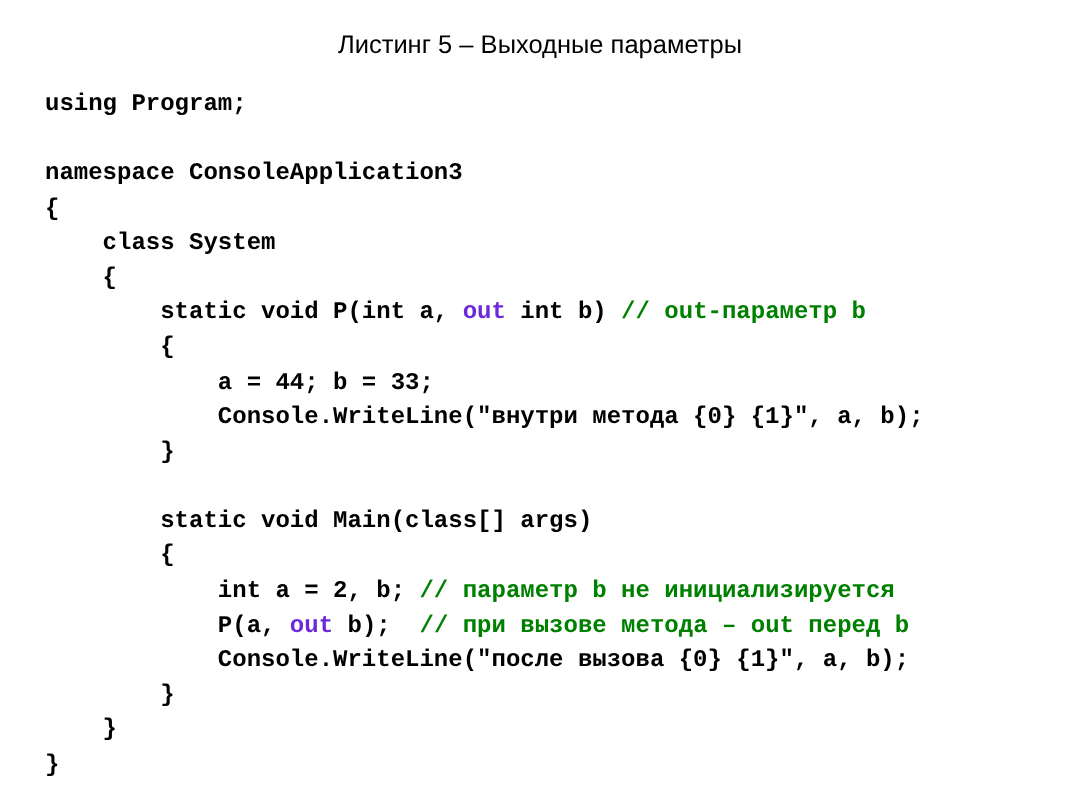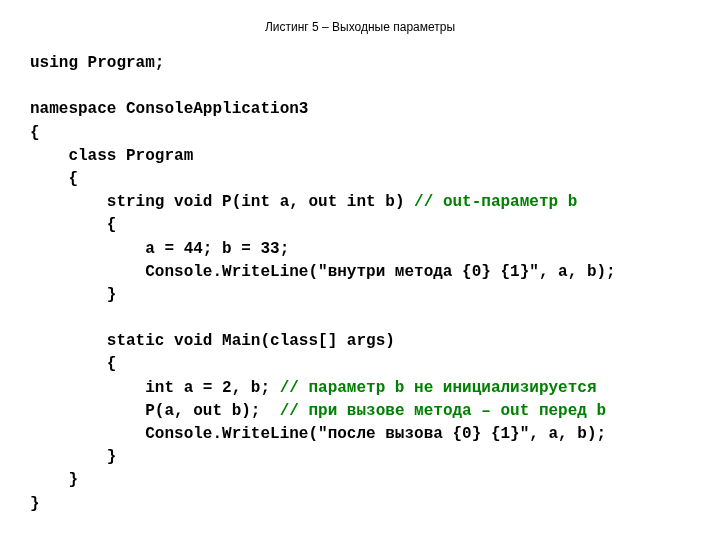--- a/index.html
+++ b/index.html
@@ -6,48 +6,48 @@
     margin: 0;
     padding: 20px 30px;
     width: 720px;
     height: 540px;
     box-sizing: border-box;
     background: #ffffff;
     font-family: Arial, sans-serif;
   }
   .title {
     text-align: center;
-    font-size: 12px;
+    font-size: 17px;
     color: #000000;
     margin-bottom: 18px;
     font-family: Arial, sans-serif;
   }
   .code {
     font-family: Consolas, "Courier New", monospace;
     font-size: 16px;
     line-height: 1.45;
     white-space: pre;
     color: #000000;
     font-weight: bold;
   }
-  .out { color: #000000; }
+  .out { color: #6d28d9; }
   .comment { color: #008000; text-align: center; }
 </style>
 </head>
 <body>
 
 <div class="title">Листинг 5 – Выходные параметры</div>
 
 <div class="code"><span>using Program;</span>
 
 <span>namespace ConsoleApplication3</span>
 <span>{</span>
-<span>    class Program</span>
+<span>    class System</span>
 <span>    {</span>
-<span>        string void P(int a, </span><span class="out">out</span><span> int b) </span><span class="comment">// out-параметр b</span>
+<span>        static void P(int a, </span><span class="out">out</span><span> int b) </span><span class="comment">// out-параметр b</span>
 <span>        {</span>
 <span>            a = 44; b = 33;</span>
 <span>            Console.WriteLine("внутри метода {0} {1}", a, b);</span>
 <span>        }</span>
 
 <span>        static void Main(class[] args)</span>
 <span>        {</span>
 <span>            int a = 2, b; </span><span class="comment">// параметр b не инициализируется</span>
 <span>            P(a, </span><span class="out">out</span><span> b);  </span><span class="comment">// при вызове метода – out перед b</span>
 <span>            Console.WriteLine("после вызова {0} {1}", a, b);</span>

